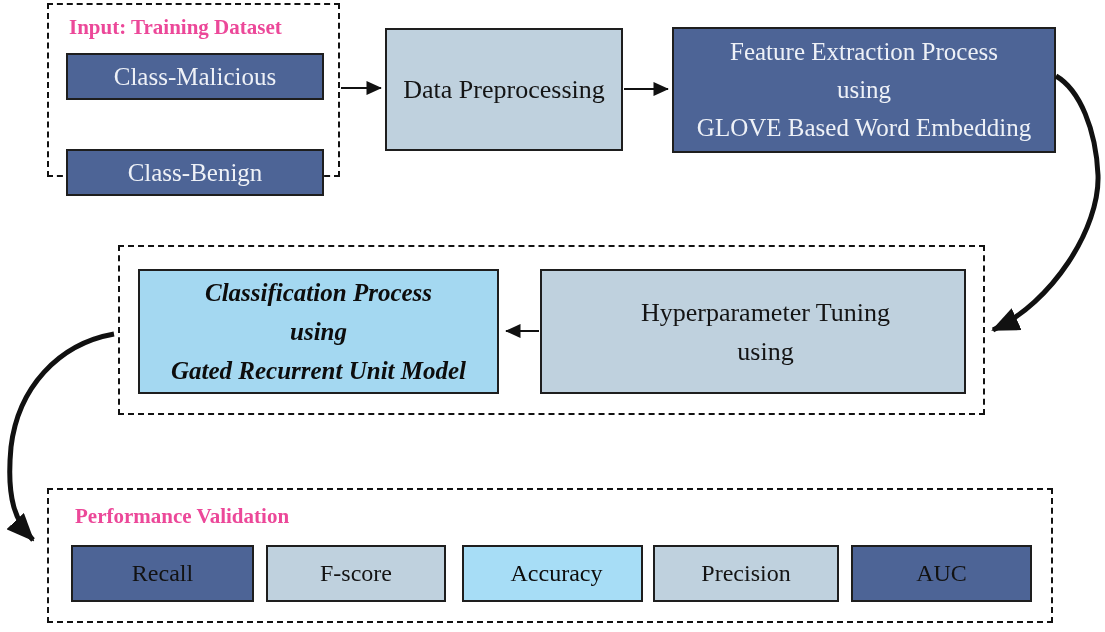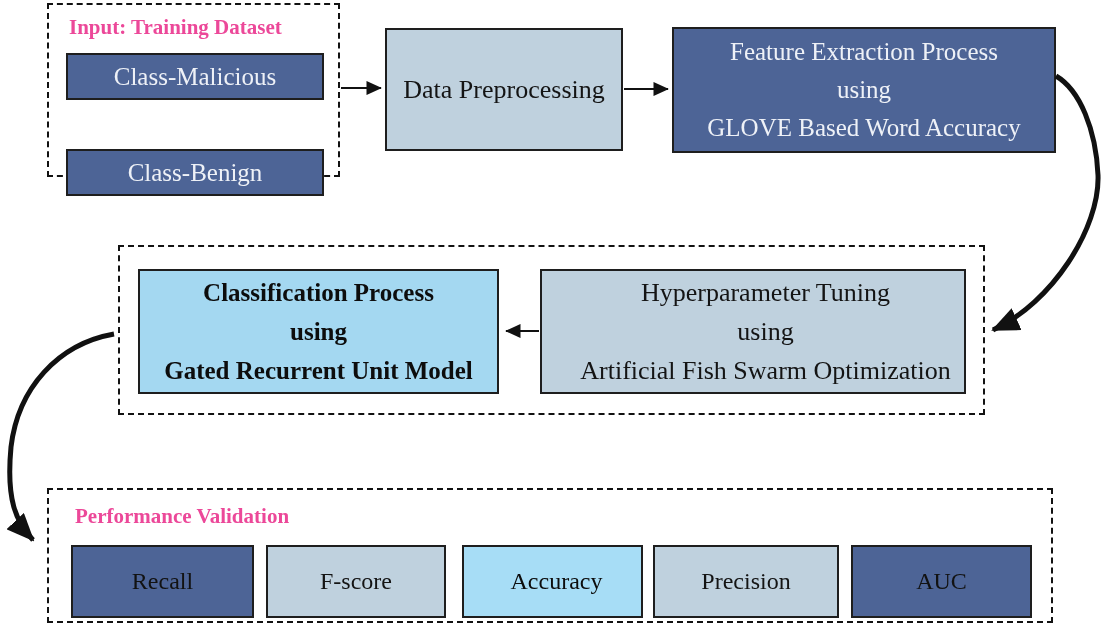--- a/index.html
+++ b/index.html
@@ -26,26 +26,26 @@
   #grp-input { left:47px; top:3px; width:293px; height:174px; }
   #ttl-input { left:20px; top:10px; font-size:21px; }
   .classbox  { left:17px; width:258px; height:47px; font-size:25px; }
   #nd-malicious { top:48px;align-items:center; }
   #nd-benign    { top:112px;margin-top:32px; }
 
   #nd-preprocess { left:385px; top:28px; width:238px; height:123px; font-size:26px; }
   #nd-feature    { left:672px; top:27px; width:384px; height:126px; font-size:25px; line-height:38px; }
 
   #grp-middle { left:118px; top:245px; width:867px; height:170px; }
-  #nd-classification { left:138px; top:269px; width:361px; height:125px; font-size:25px; line-height:39px; font-weight:bold; }
+  #nd-classification { left:138px; top:269px; width:361px; height:125px; font-size:25px; line-height:39px; font-weight:bold;font-style:italic; }
   #nd-hyper          { left:540px; top:269px; width:426px; height:125px; font-size:26px; line-height:39px;padding-left:25px; }
 
   #grp-perf { left:47px; top:488px; width:1006px; height:135px; }
   #ttl-perf { left:26px; top:14px; font-size:21px; }
-  .metric { top:55px; height:73px; font-size:24px; }
+  .metric { top:55px; height:57px; font-size:24px; }
   #mt-recall    { left:22px;  width:183px; }
   #mt-fscore    { left:217px; width:180px; }
   #mt-accuracy  { left:413px; width:181px; }
   #mt-precision { left:604px; width:186px; }
   #mt-auc       { left:802px; width:181px; }
 
   svg.arrows { position:absolute; left:0; top:0; pointer-events:none; }
   .arrow-thin  { stroke:#111; stroke-width:2.2; fill:none; }
   .arrow-thick { stroke:#111; stroke-width:5;   fill:none; }
 </style>
@@ -64,35 +64,34 @@
     </div>
   </div>
 
   <div class="node panel" id="nd-preprocess">
     <span>Data Preprocessing</span>
   </div>
 
   <div class="node dark white-text" id="nd-feature">
     <span>Feature Extraction Process</span>
     <span>using</span>
-    <span>GLOVE Based Word Accuracy</span>
+    <span>GLOVE Based Word Embedding</span>
   </div>
 
   <div class="group" id="grp-middle"></div>
 
   <div class="node sky" id="nd-classification">
     <span>Classification Process</span>
     <span>using</span>
     <span>Gated Recurrent Unit Model</span>
   </div>
 
   <div class="node panel" id="nd-hyper">
     <span>Hyperparameter Tuning</span>
     <span>using</span>
-    <span>Artificial Fish Swarm Optimization</span>
   </div>
 
   <div class="group" id="grp-perf">
     <div class="group-title" id="ttl-perf">Performance Validation</div>
     <div class="node dark black-text metric" id="mt-recall">
       <span>Recall</span>
     </div>
     <div class="node panel metric" id="mt-fscore">
       <span>F-score</span>
     </div>

